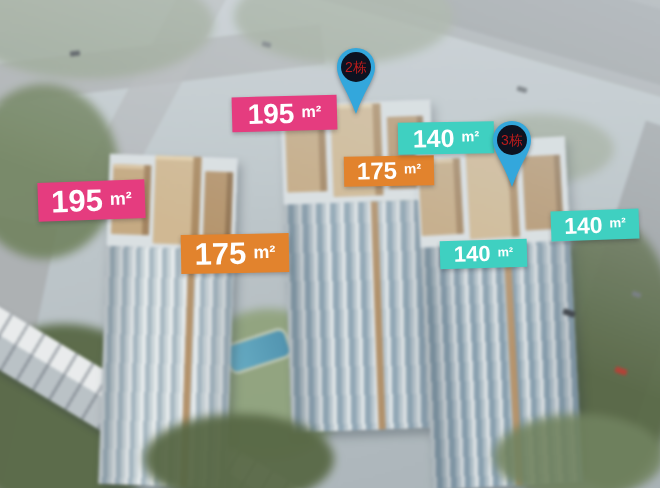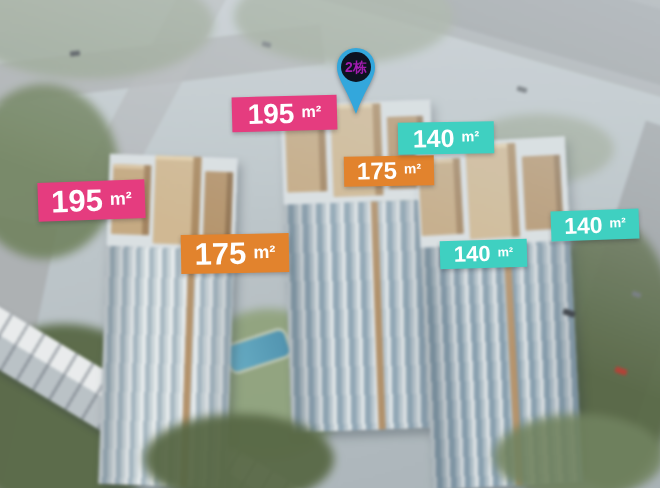--- a/index.html
+++ b/index.html
@@ -67,21 +67,21 @@
   .area-label .unit{font-size:.58em;transform:translateY(-.08em);}
   #al1{left:38px;top:181px;width:107px;height:39px;font-size:31px;transform:rotate(-2deg);}
   #al2{left:181px;top:234px;width:108px;height:39px;font-size:31px;transform:rotate(-1deg);}
   #al3{left:232px;top:96px;width:105px;height:35px;font-size:28px;transform:rotate(-1.5deg);}
   #al4{left:344px;top:156px;width:90px;height:30px;font-size:24px;transform:rotate(-1deg);}
   #al5{left:398px;top:122px;width:96px;height:32px;font-size:25px;transform:rotate(-1deg);}
   #al6{left:440px;top:240px;width:87px;height:28px;font-size:22px;transform:rotate(-1.5deg);}
   #al7{left:551px;top:210px;width:88px;height:30px;font-size:23px;transform:rotate(-2deg);}
   .pin{position:absolute;width:44px;height:70px;filter:drop-shadow(0 2px 2px rgba(20,30,40,.4));}
   .pin svg{position:absolute;inset:0;width:100%;height:100%;}
-  .pin-text{position:absolute;left:0;right:0;top:13px;text-align:center;color:#a21caf;font-size:14px;font-weight:bold;}
+  .pin-text{position:absolute;left:0;right:0;top:13px;text-align:center;color:#b91c1c;font-size:14px;font-weight:normal;}
   #pin1{left:150px;top:114px;}
   #pin2{left:334px;top:46px;}
   #pin3{left:490px;top:119px;}
 </style>
 </head>
 <body>
 
 <div id="canvas">
 
   <div id="photo">
@@ -185,15 +185,22 @@
       <span class="unit">m²</span>
     </div>
 
     <div id="pin2" class="pin">
       <svg viewBox="0 0 44 70">
         <path d="M22 2 C11 2 3 10.5 3 21 C3 33 12 41 22 68 C32 41 41 33 41 21 C41 10.5 33 2 22 2 Z" fill="var(--pin-fill,#33a7dc)"></path>
         <circle cx="22" cy="21" r="15" fill="var(--pin-inner,#0d1220)"></circle>
       </svg>
       <span class="pin-text">2栋</span>
     </div>
+    <div id="pin3" class="pin">
+      <svg viewBox="0 0 44 70">
+        <path d="M22 2 C11 2 3 10.5 3 21 C3 33 12 41 22 68 C32 41 41 33 41 21 C41 10.5 33 2 22 2 Z" fill="var(--pin-fill,#33a7dc)"></path>
+        <circle cx="22" cy="21" r="15" fill="var(--pin-inner,#0d1220)"></circle>
+      </svg>
+      <span class="pin-text">3栋</span>
+    </div>
 
   </div>
 </div>
 
 </body></html>

